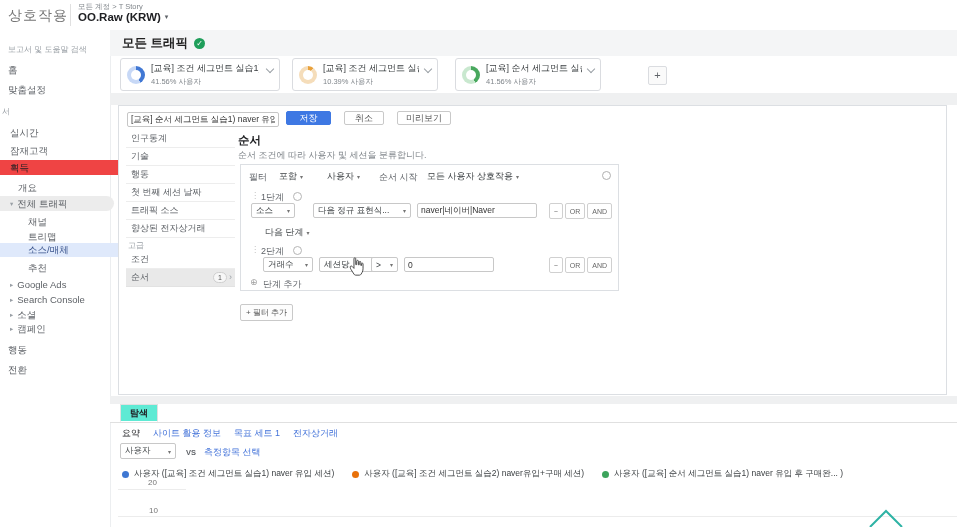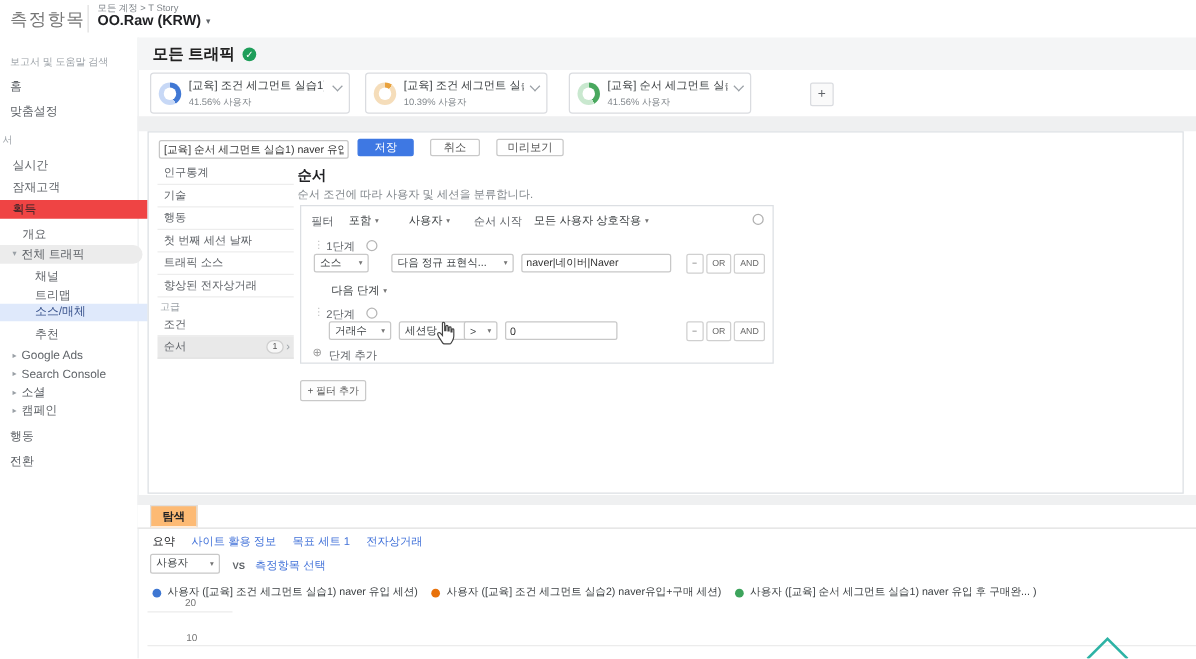--- a/index.html
+++ b/index.html
@@ -61,40 +61,40 @@
   .dd{position:absolute;height:15px;border:1px solid #c8c8c8;border-radius:2px;background:#fff;display:flex;align-items:center;justify-content:space-between;padding:0 4px;font-size:8.5px;color:#3c4043;box-sizing:border-box;cursor:pointer;white-space:nowrap;overflow:hidden;}
   .tin{position:absolute;height:15px;border:1px solid #c8c8c8;border-radius:2px;font-size:8.5px;color:#333;padding:0 3px;box-sizing:border-box;font-family:inherit;}
   .minigrp{position:absolute;display:flex;gap:2px;}
   .mini{height:14px;border:1px solid #d0d0d0;border-radius:2px;background:#fff;font-size:7px;color:#666;display:flex;align-items:center;justify-content:center;padding:0 4px;cursor:pointer;}
   .addstep{position:absolute;left:22px;top:113px;font-size:9px;color:#5f6368;cursor:pointer;}
   .oplus{position:absolute;left:9px;top:112px;font-size:9px;color:#9e9e9e;}
   .addfilter{position:absolute;left:121px;top:198px;height:15px;border:1px solid #c9c9c9;border-radius:2px;background:#fdfdfd;font-size:8px;color:#555;display:flex;align-items:center;padding:0 5px;cursor:pointer;}
   .gear{position:absolute;right:7px;top:6px;width:7px;height:7px;border:1.5px solid #b0b0b0;border-radius:50%;cursor:pointer;}
   
   .tabsrow{position:absolute;left:110px;top:404px;right:0;height:18px;border-bottom:1px solid #e0e0e0;background:#fff;}
-  .tab{position:absolute;left:10px;top:0;height:18px;padding:0 9px;border:1px solid #e0e0e0;border-bottom:1px solid #fff;background:#fdba74;font-size:9px;font-weight:bold;color:#202124;line-height:17px;box-sizing:border-box;cursor:pointer;}
+  .tab{position:absolute;left:10px;top:0;height:18px;padding:0 9px;border:1px solid #e0e0e0;border-bottom:1px solid #fff;background:#5eead4;font-size:9px;font-weight:bold;color:#202124;line-height:17px;box-sizing:border-box;cursor:pointer;}
   .subtabs{position:absolute;left:122px;top:427px;display:flex;gap:13px;font-size:9px;}
   .subtab{color:#4272d9;cursor:pointer;white-space:nowrap;}
   .subtab.on{color:#202124;cursor:default;}
   .vs{position:absolute;left:186px;top:448px;font-size:7.5px;font-weight:bold;color:#5f6368;}
   .selmetric{position:absolute;left:204px;top:446px;font-size:9px;color:#4272d9;cursor:pointer;}
-  .legend{position:absolute;left:122px;top:468px;display:flex;gap:11px;align-items:center;}
+  .legend{position:absolute;left:122px;top:468px;display:flex;gap:18px;align-items:center;}
   .legitem{display:flex;align-items:center;gap:5px;font-size:8.5px;color:#3c4043;white-space:nowrap;}
   .dot{width:7px;height:7px;border-radius:50%;flex:none;}
   .ytick{position:absolute;font-size:8px;color:#757575;margin-left:28px;}
   .gridline{position:absolute;height:1px;background:#ececec;}
   .cursorwrap{position:absolute;left:349px;top:257px;width:15px;height:19px;z-index:50;}
 </style>
 </head>
 <body>
 
 <div class="screen">
 
   <div class="topbar">
-    <div class="logo">측정항목</div>
+    <div class="logo">상호작용</div>
     <div class="logo-divider"></div>
     <div class="crumb">모든 계정 &gt; T Story</div>
     <div class="acct-name">
       <span>OO.Raw (KRW)</span>
       <span class="car">▾</span>
     </div>
   </div>
 
   <div class="sidebar">
     <div class="srch">보고서 및 도움말 검색</div>

